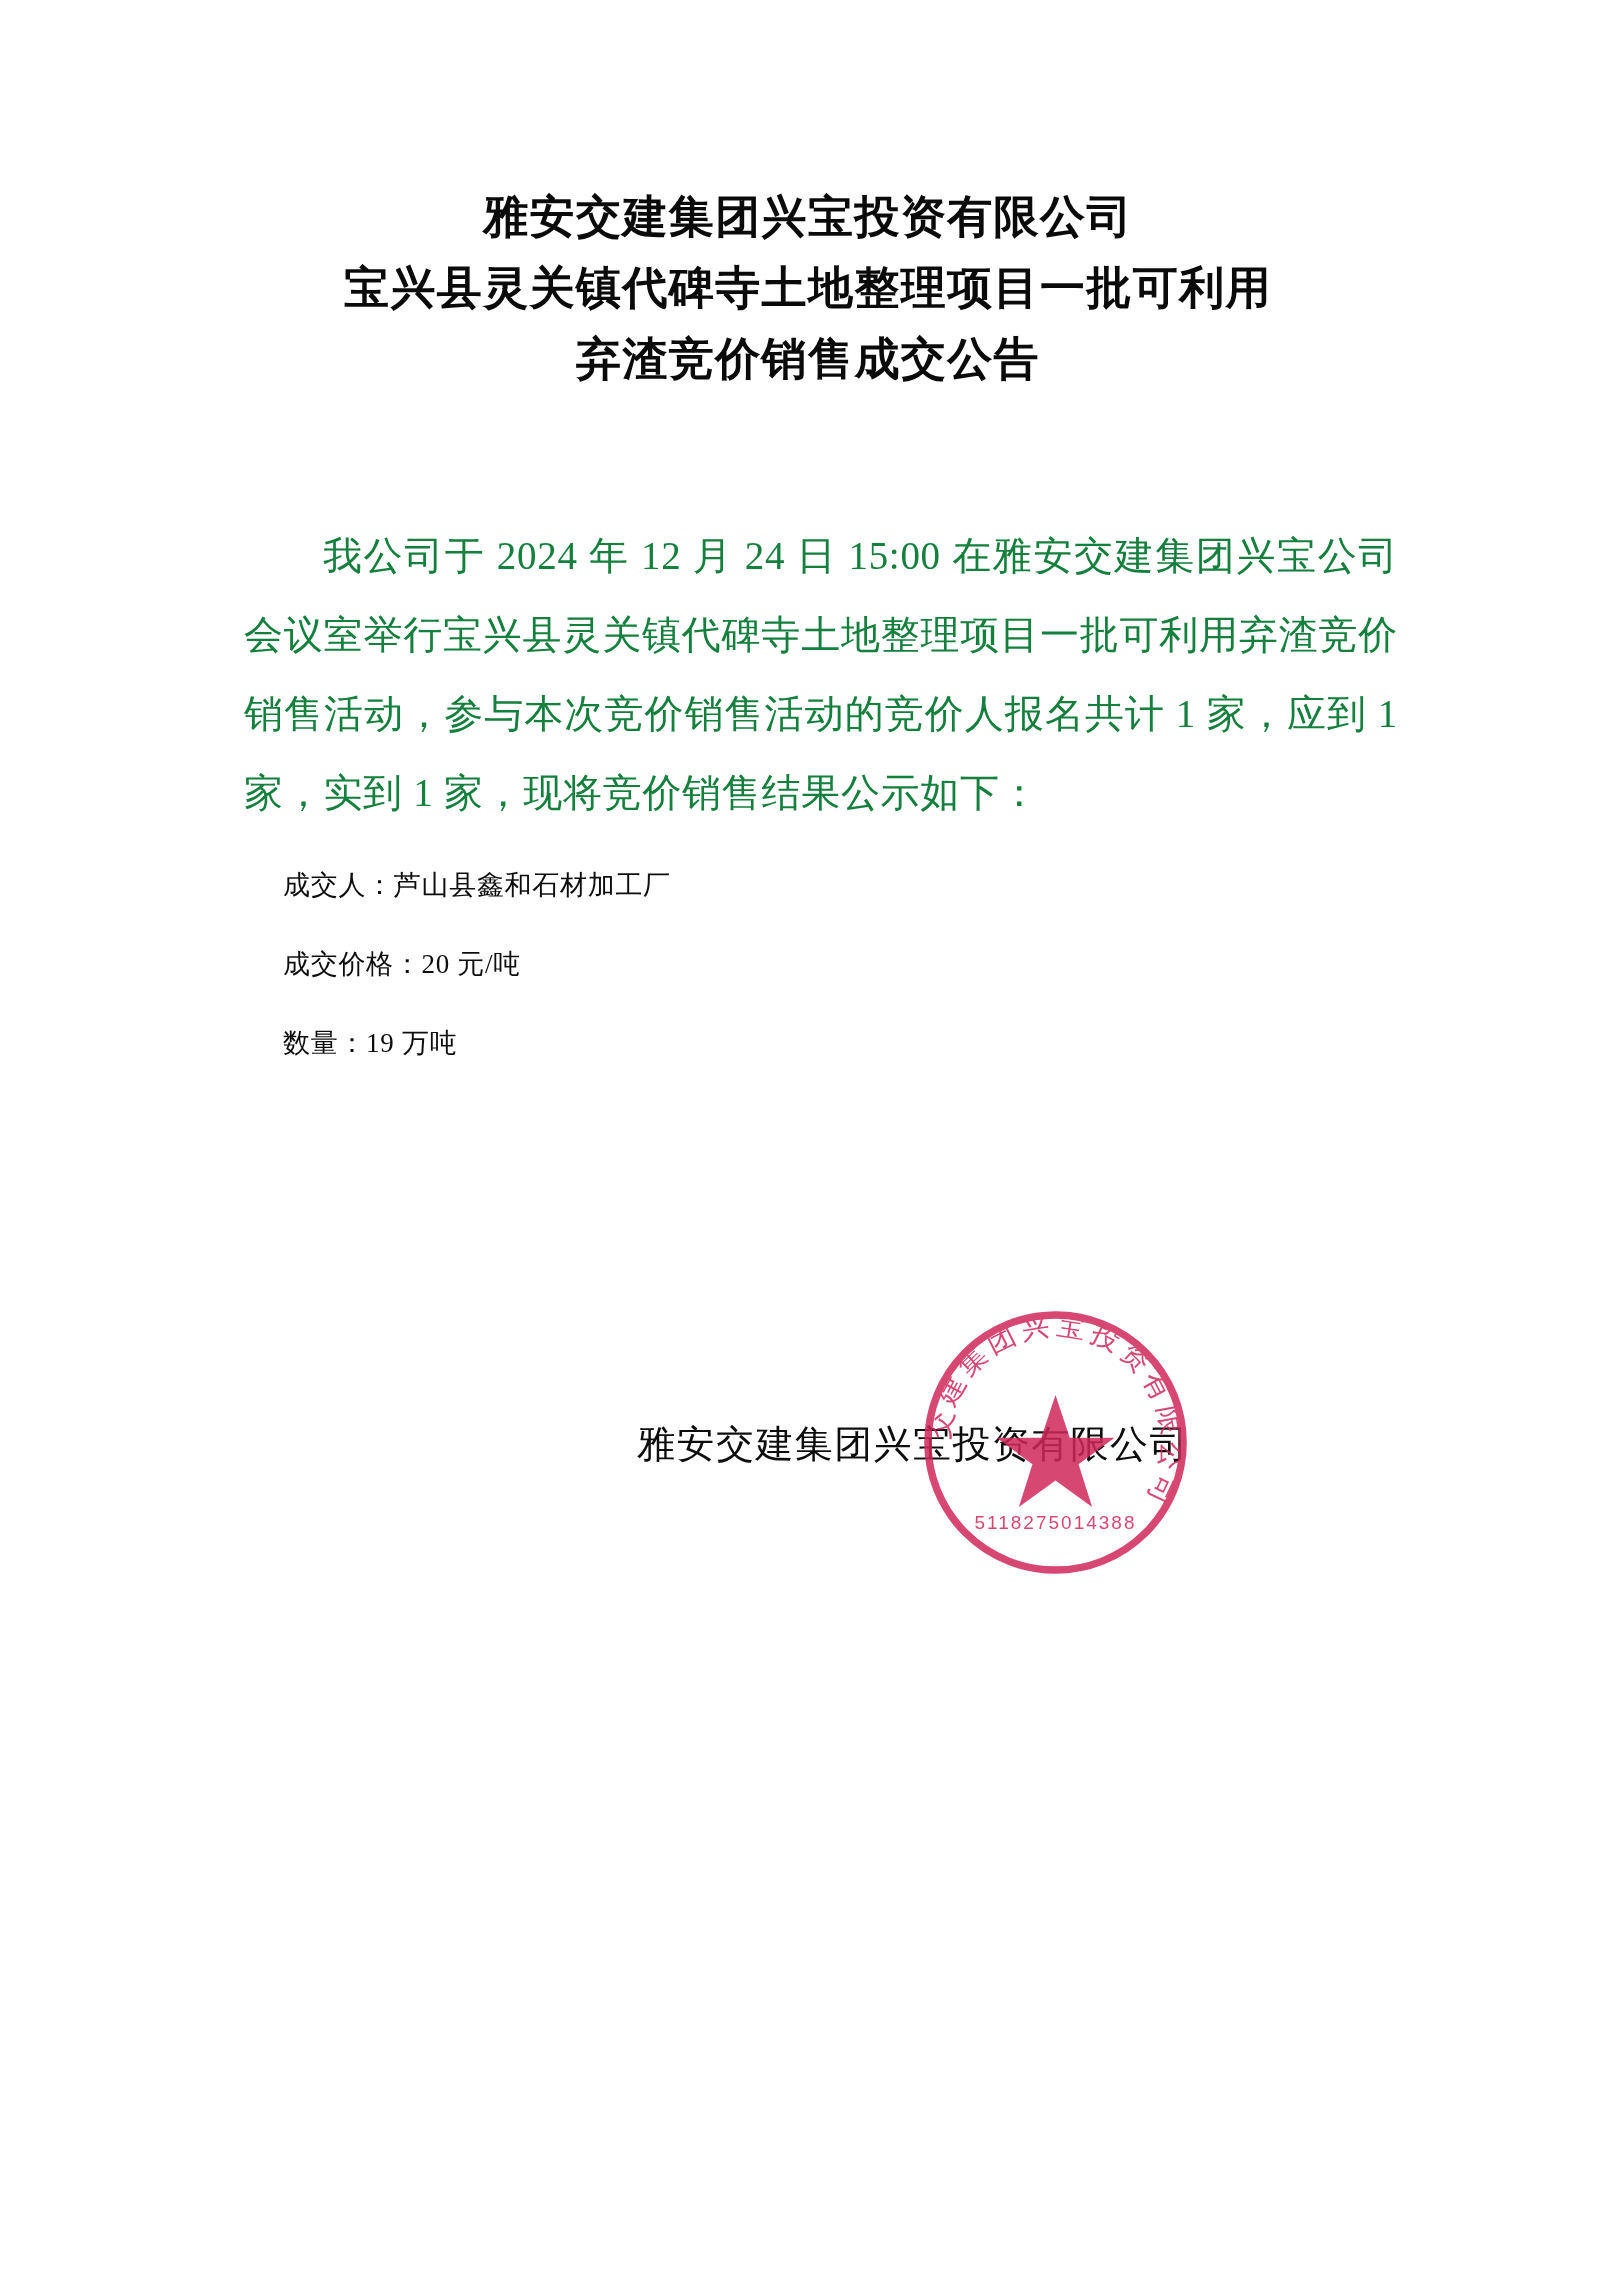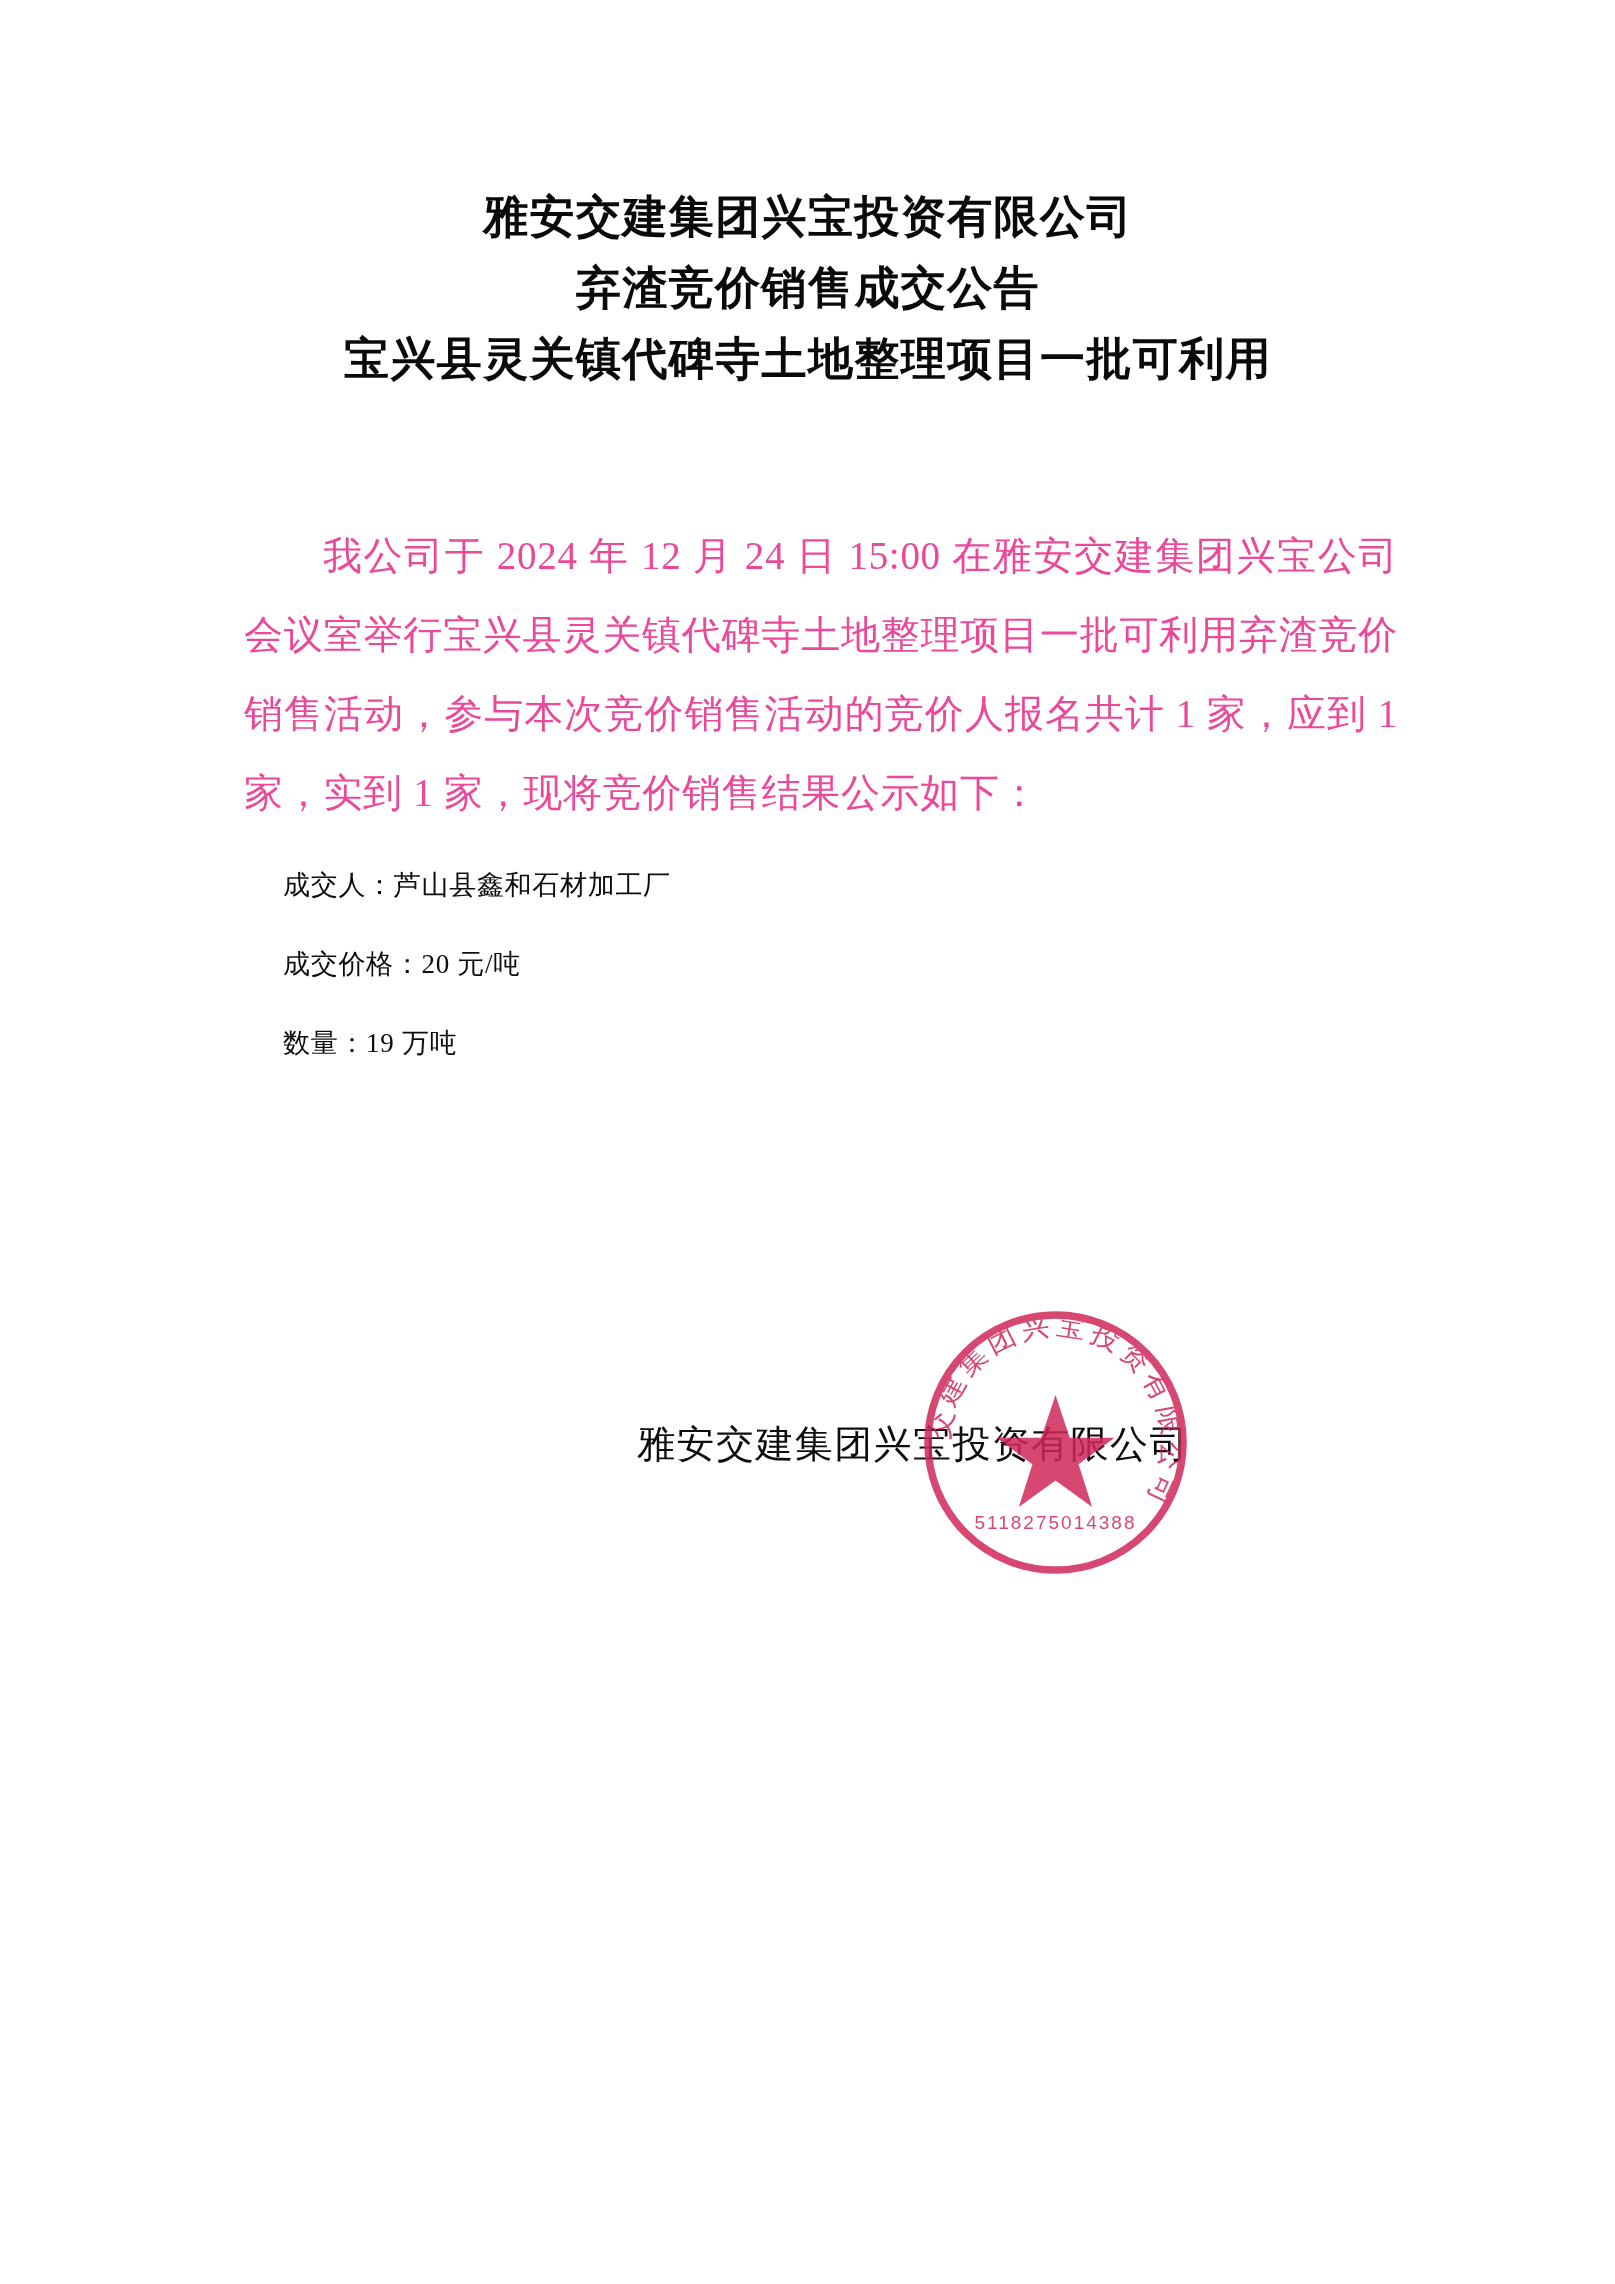--- a/index.html
+++ b/index.html
@@ -47,21 +47,21 @@
     left: 244px;
     top: 516px;
     width: 1154px;
   }
   .para {
     font-size: 39px;
     line-height: 79px;
     letter-spacing: 0.7px;
     text-align: justify;
     text-justify: inter-ideograph;
-    color: #ec4899;
+    color: #15803d;
   }
   .para.indent {
     text-indent: 79px;
   }
   .kv-list {
     margin-top: 13.6px;
   }
   .kv-line {
     font-size: 27px;
     line-height: 79px;
@@ -112,22 +112,22 @@
     opacity: 0.85;
   }
 </style>
 </head>
 <body>
 
 <div class="page">
 
   <div class="title-block">
     <div class="title-line">雅安交建集团兴宝投资有限公司</div>
+    <div class="title-line">宝兴县灵关镇代碑寺土地整理项目一批可利用</div>
     <div class="title-line">弃渣竞价销售成交公告</div>
-    <div class="title-line">宝兴县灵关镇代碑寺土地整理项目一批可利用</div>
   </div>
 
   <div class="body-block">
     <div class="para indent">我公司于 2024 年 12 月 24 日 15:00 在雅安交建集团兴宝公司会议室举行宝兴县灵关镇代碑寺土地整理项目一批可利用弃渣竞价销售活动，参与本次竞价销售活动的竞价人报名共计 1 家，应到 1 家，实到 1 家，现将竞价销售结果公示如下：</div>
     <div class="kv-list">
       <div class="kv-line">成交人：芦山县鑫和石材加工厂</div>
       <div class="kv-line">成交价格：20 元/吨</div>
       <div class="kv-line">数量：19 万吨</div>
     </div>
   </div>

